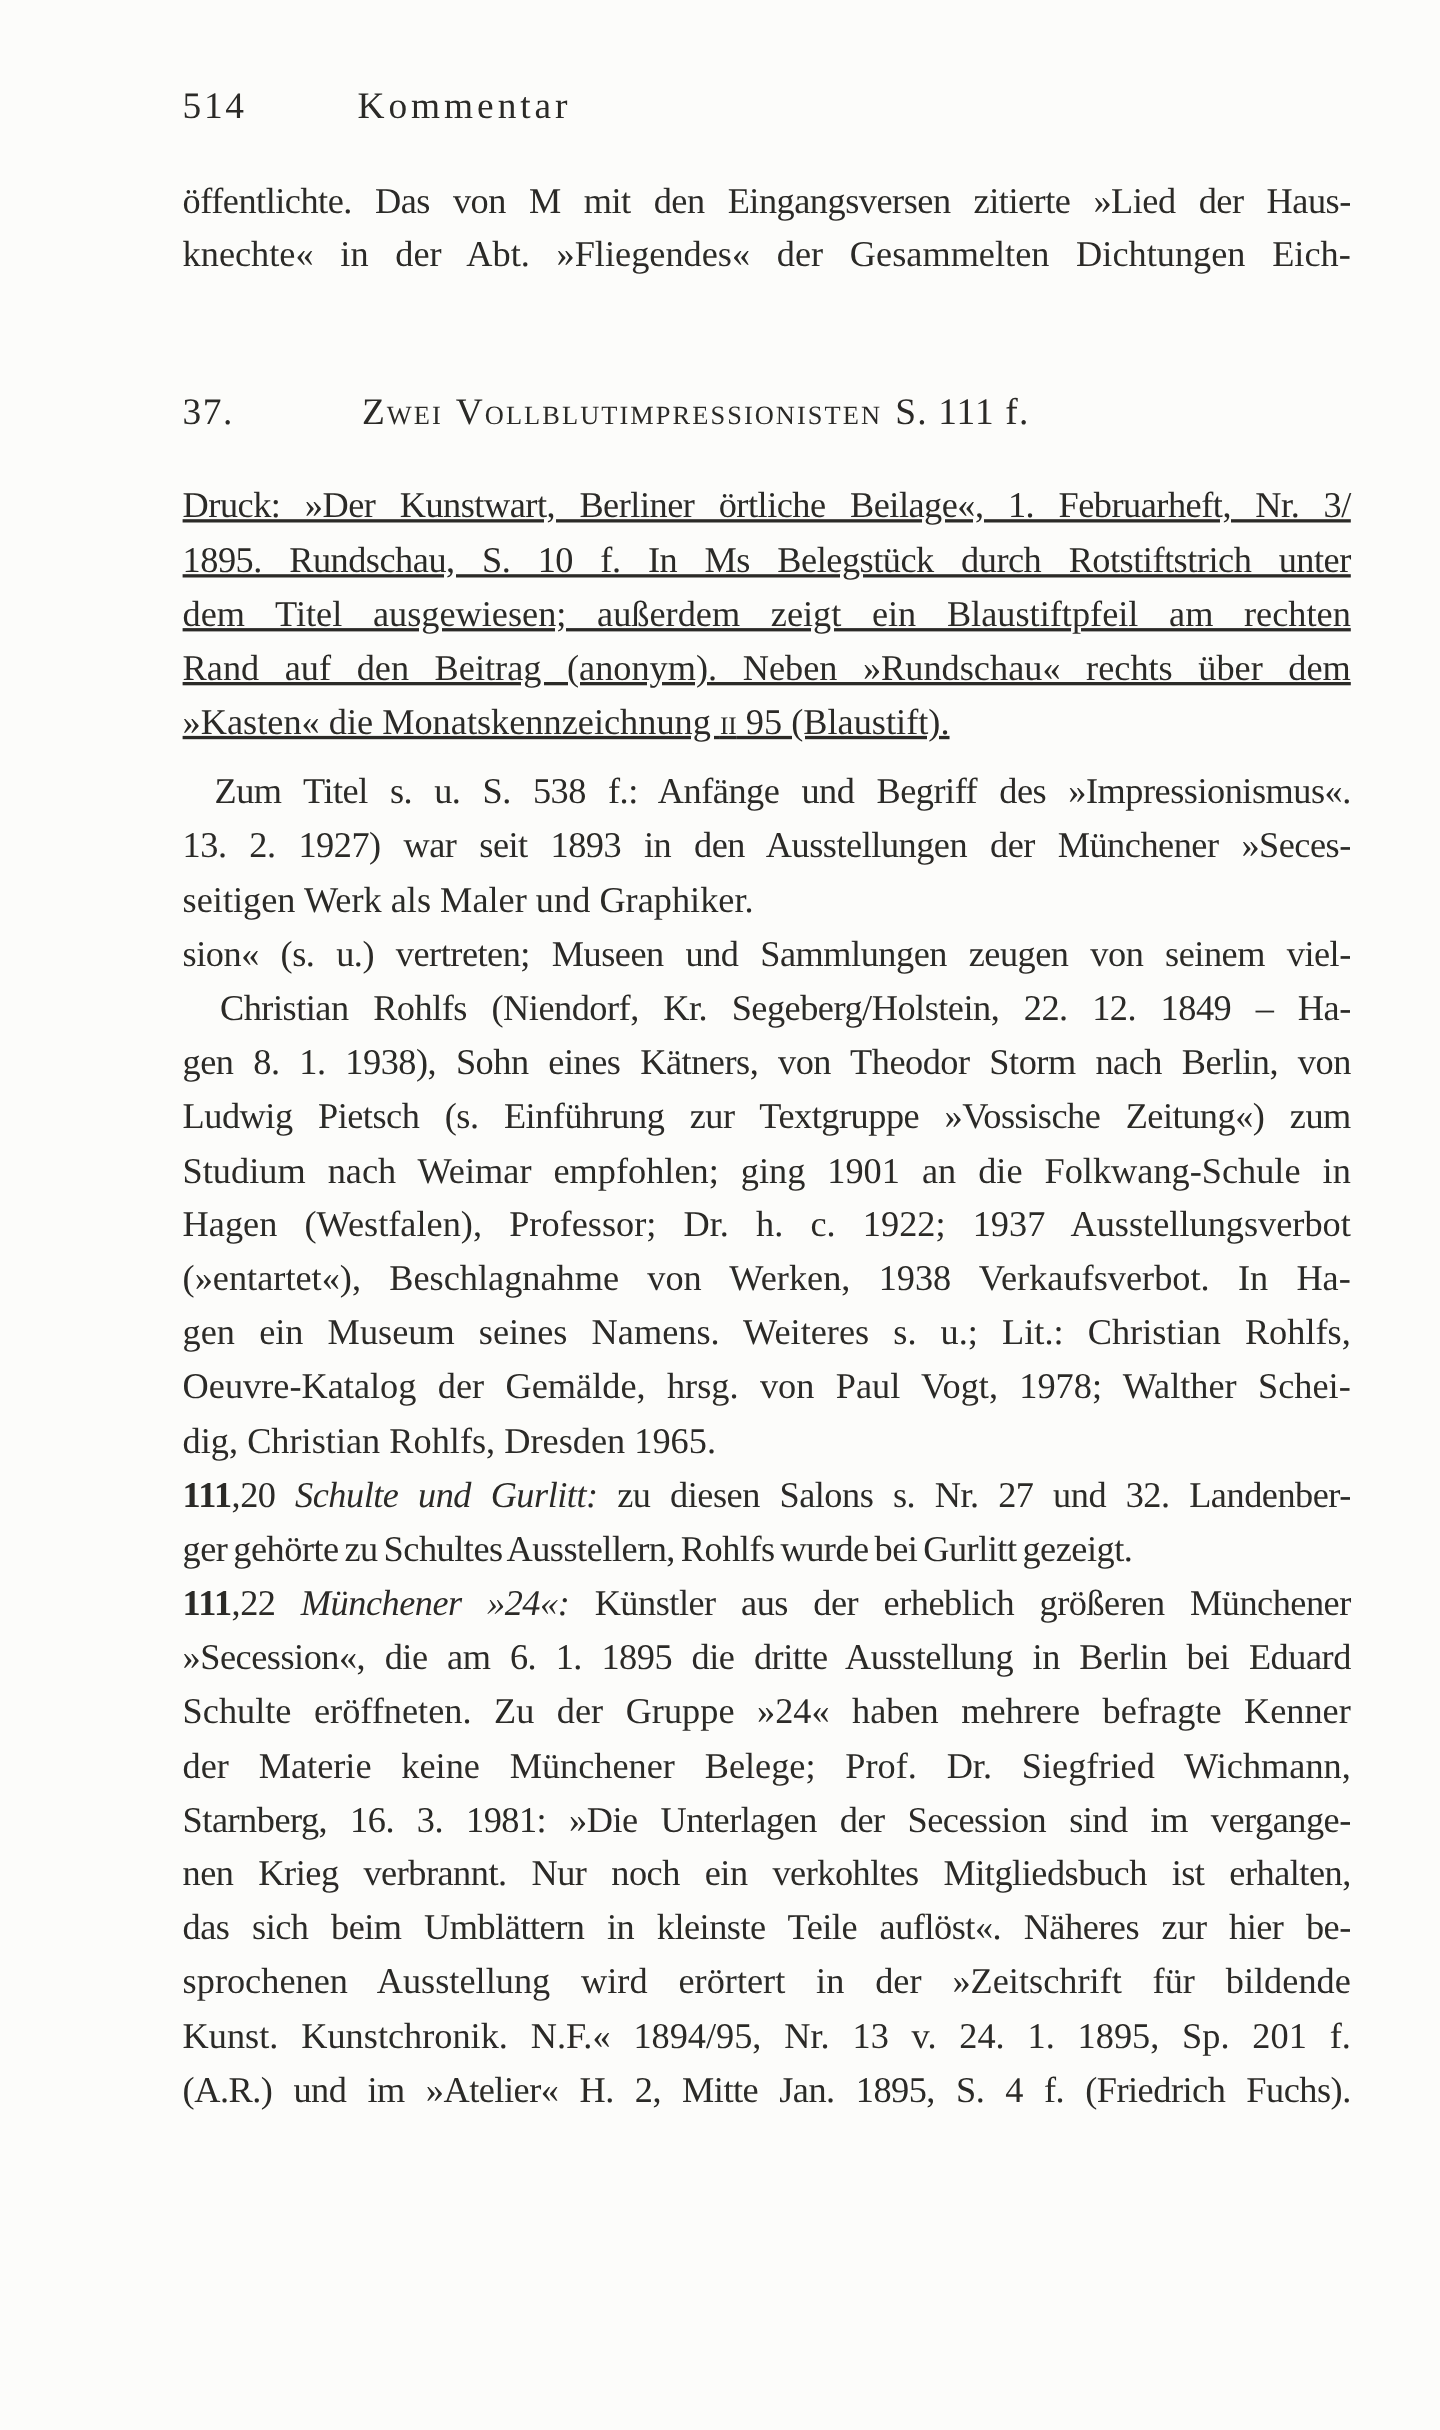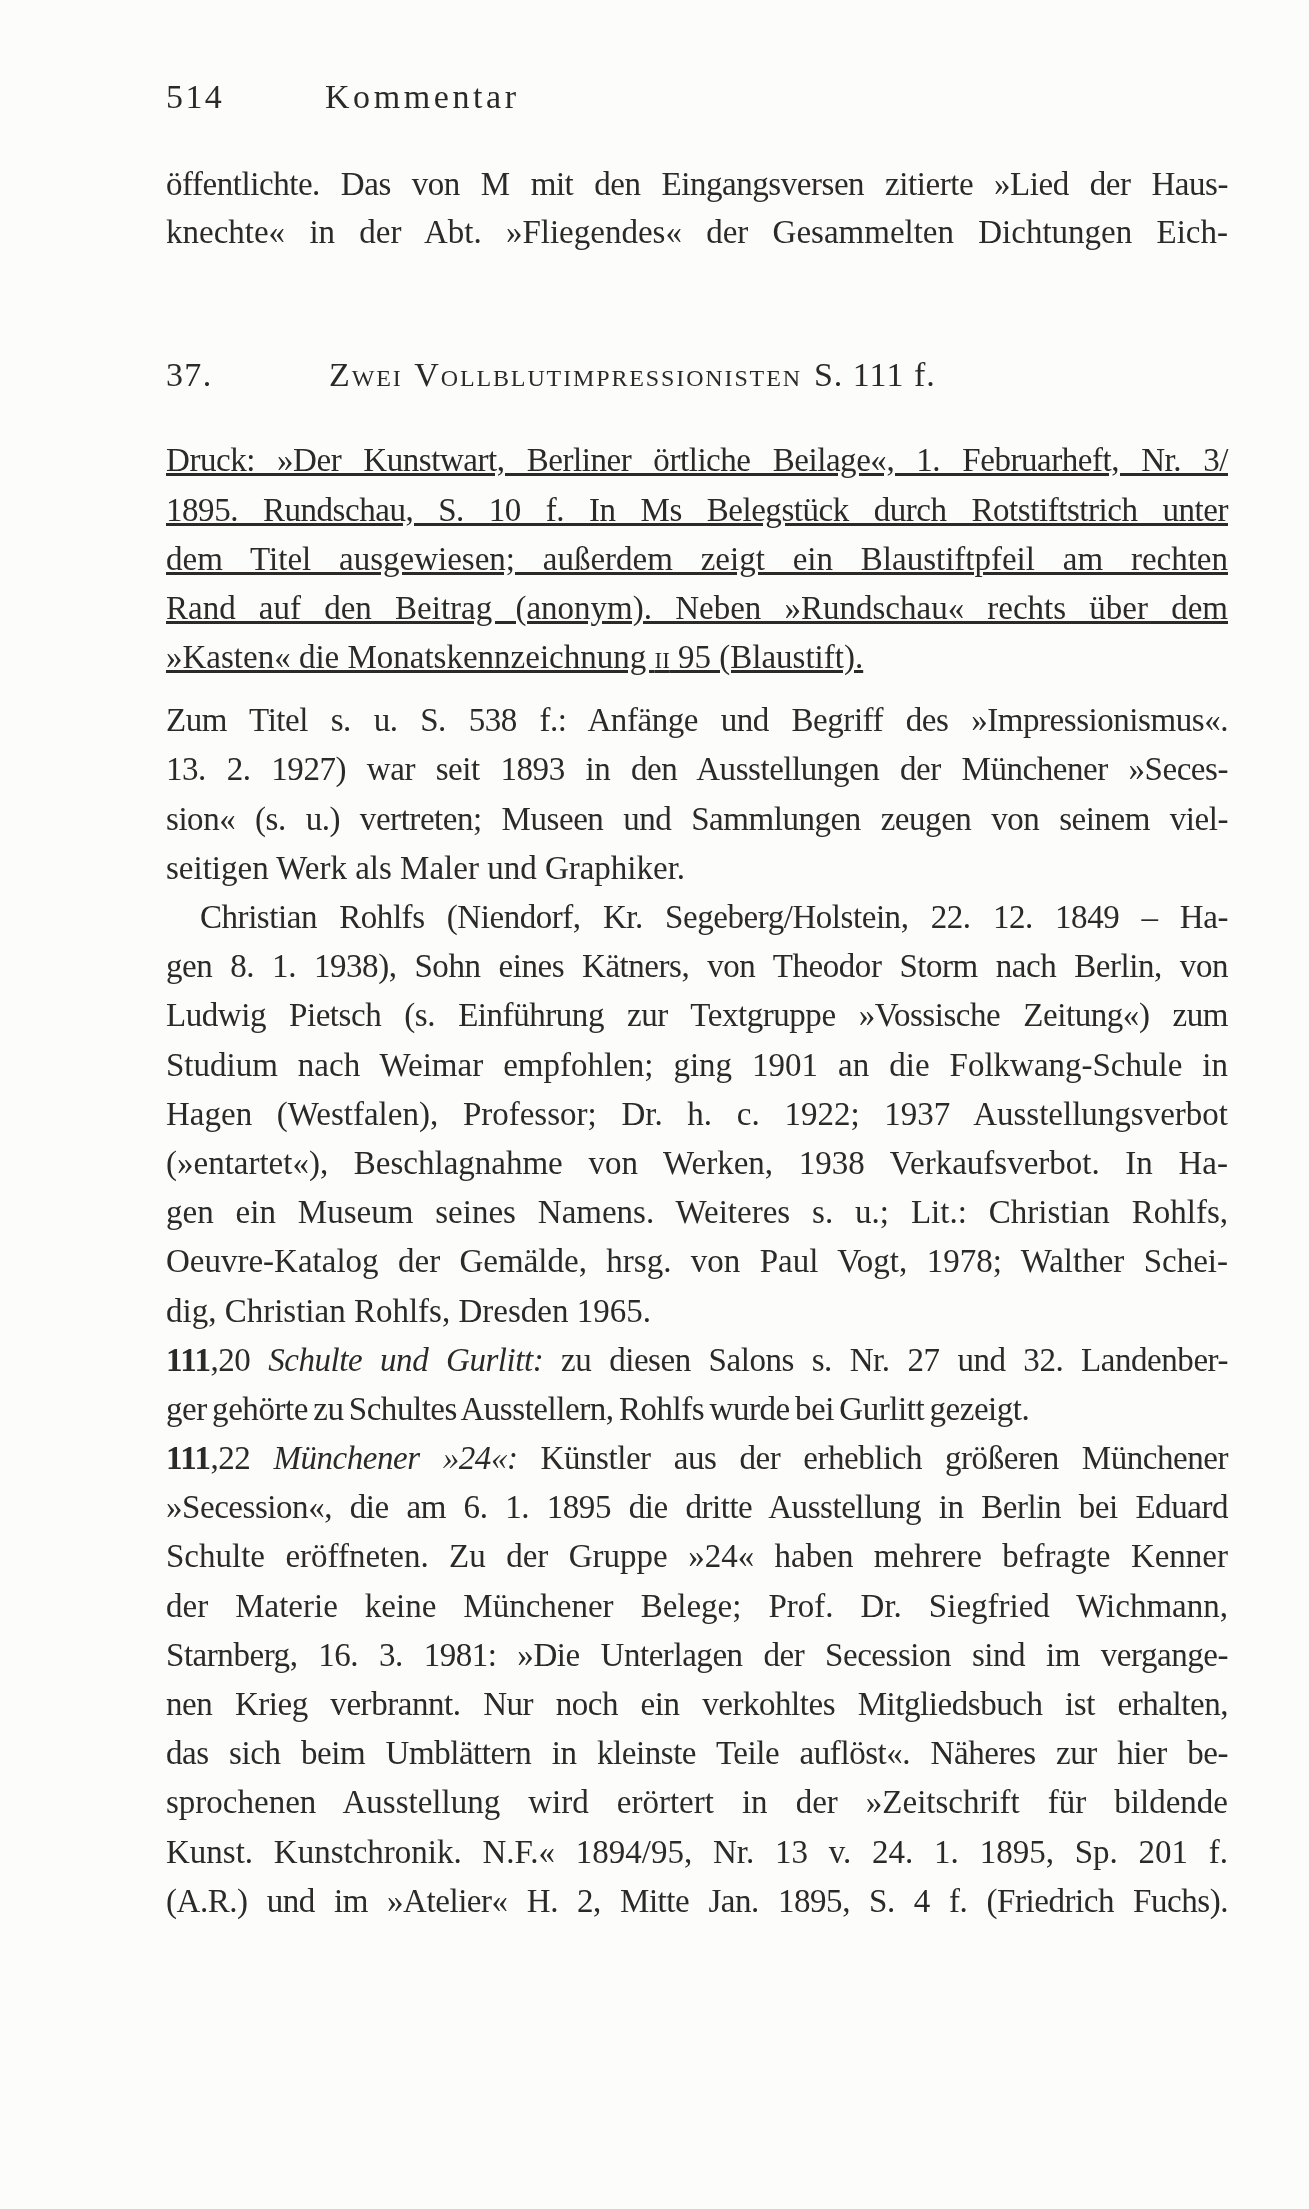--- a/index.html
+++ b/index.html
@@ -54,21 +54,21 @@
   .para-intro .line{height:48.2px;line-height:48.2px;}
   .line.just{text-align-last:justify;}
   .line.indent{text-indent:34px;}
   .line.tight{letter-spacing:-0.45px;word-spacing:-2.5px;}
   .seg-i{font-style:italic;}
   .seg-b{font-weight:bold;}
   .seg-sc{font-variant:small-caps;}
   
   .para-intro{margin-top:38.8px;}
   .para-druck{margin-top:36.8px;text-decoration:underline;}
-  .para-zum-titel{margin-top:14px;}
+  .para-zum-titel{margin-top:14px;margin-left:29px;}
 </style>
 </head>
 <body>
 
 <div class="page">
 
   <div class="header">
     <span class="page-number">514</span><span class="running-head">Kommentar</span>
   </div>
 
@@ -91,22 +91,22 @@
           <div class="line just tight"><span>1895. Rundschau, S. 10 f. In Ms Belegstück durch Rotstiftstrich unter</span></div>
           <div class="line just"><span>dem Titel ausgewiesen; außerdem zeigt ein Blaustiftpfeil am rechten</span></div>
           <div class="line just"><span>Rand auf den Beitrag (anonym). Neben »Rundschau« rechts über dem</span></div>
           <div class="line"><span>»Kasten« die Monatskennzeichnung </span><span class="seg-sc">ii</span><span> 95 (Blaustift).</span></div>
         </div>
         <div class="para para-zum-titel">
           <div class="line just tight"><span>Zum Titel s. u. S. 538 f.: Anfänge und Begriff des »Impressionismus«.</span></div>
         </div>
         <div class="para para-landenberger">
           <div class="line just tight"><span>13. 2. 1927) war seit 1893 in den Ausstellungen der Münchener »Seces-</span></div>
+          <div class="line"><span>seitigen Werk als Maler und Graphiker.</span></div>
           <div class="line just tight"><span>sion« (s. u.) vertreten; Museen und Sammlungen zeugen von seinem viel-</span></div>
-          <div class="line"><span>seitigen Werk als Maler und Graphiker.</span></div>
         </div>
         <div class="para para-rohlfs">
           <div class="line just indent tight"><span>Christian Rohlfs (Niendorf, Kr. Segeberg/Holstein, 22. 12. 1849 – Ha-</span></div>
           <div class="line just tight"><span>gen 8. 1. 1938), Sohn eines Kätners, von Theodor Storm nach Berlin, von</span></div>
           <div class="line just tight"><span>Ludwig Pietsch (s. Einführung zur Textgruppe »Vossische Zeitung«) zum</span></div>
           <div class="line just"><span>Studium nach Weimar empfohlen; ging 1901 an die Folkwang-Schule in</span></div>
           <div class="line just"><span>Hagen (Westfalen), Professor; Dr. h. c. 1922; 1937 Ausstellungsverbot</span></div>
           <div class="line just"><span>(»entartet«), Beschlagnahme von Werken, 1938 Verkaufsverbot. In Ha-</span></div>
           <div class="line just"><span>gen ein Museum seines Namens. Weiteres s. u.; Lit.: Christian Rohlfs,</span></div>
           <div class="line just"><span>Oeuvre-Katalog der Gemälde, hrsg. von Paul Vogt, 1978; Walther Schei-</span></div>

